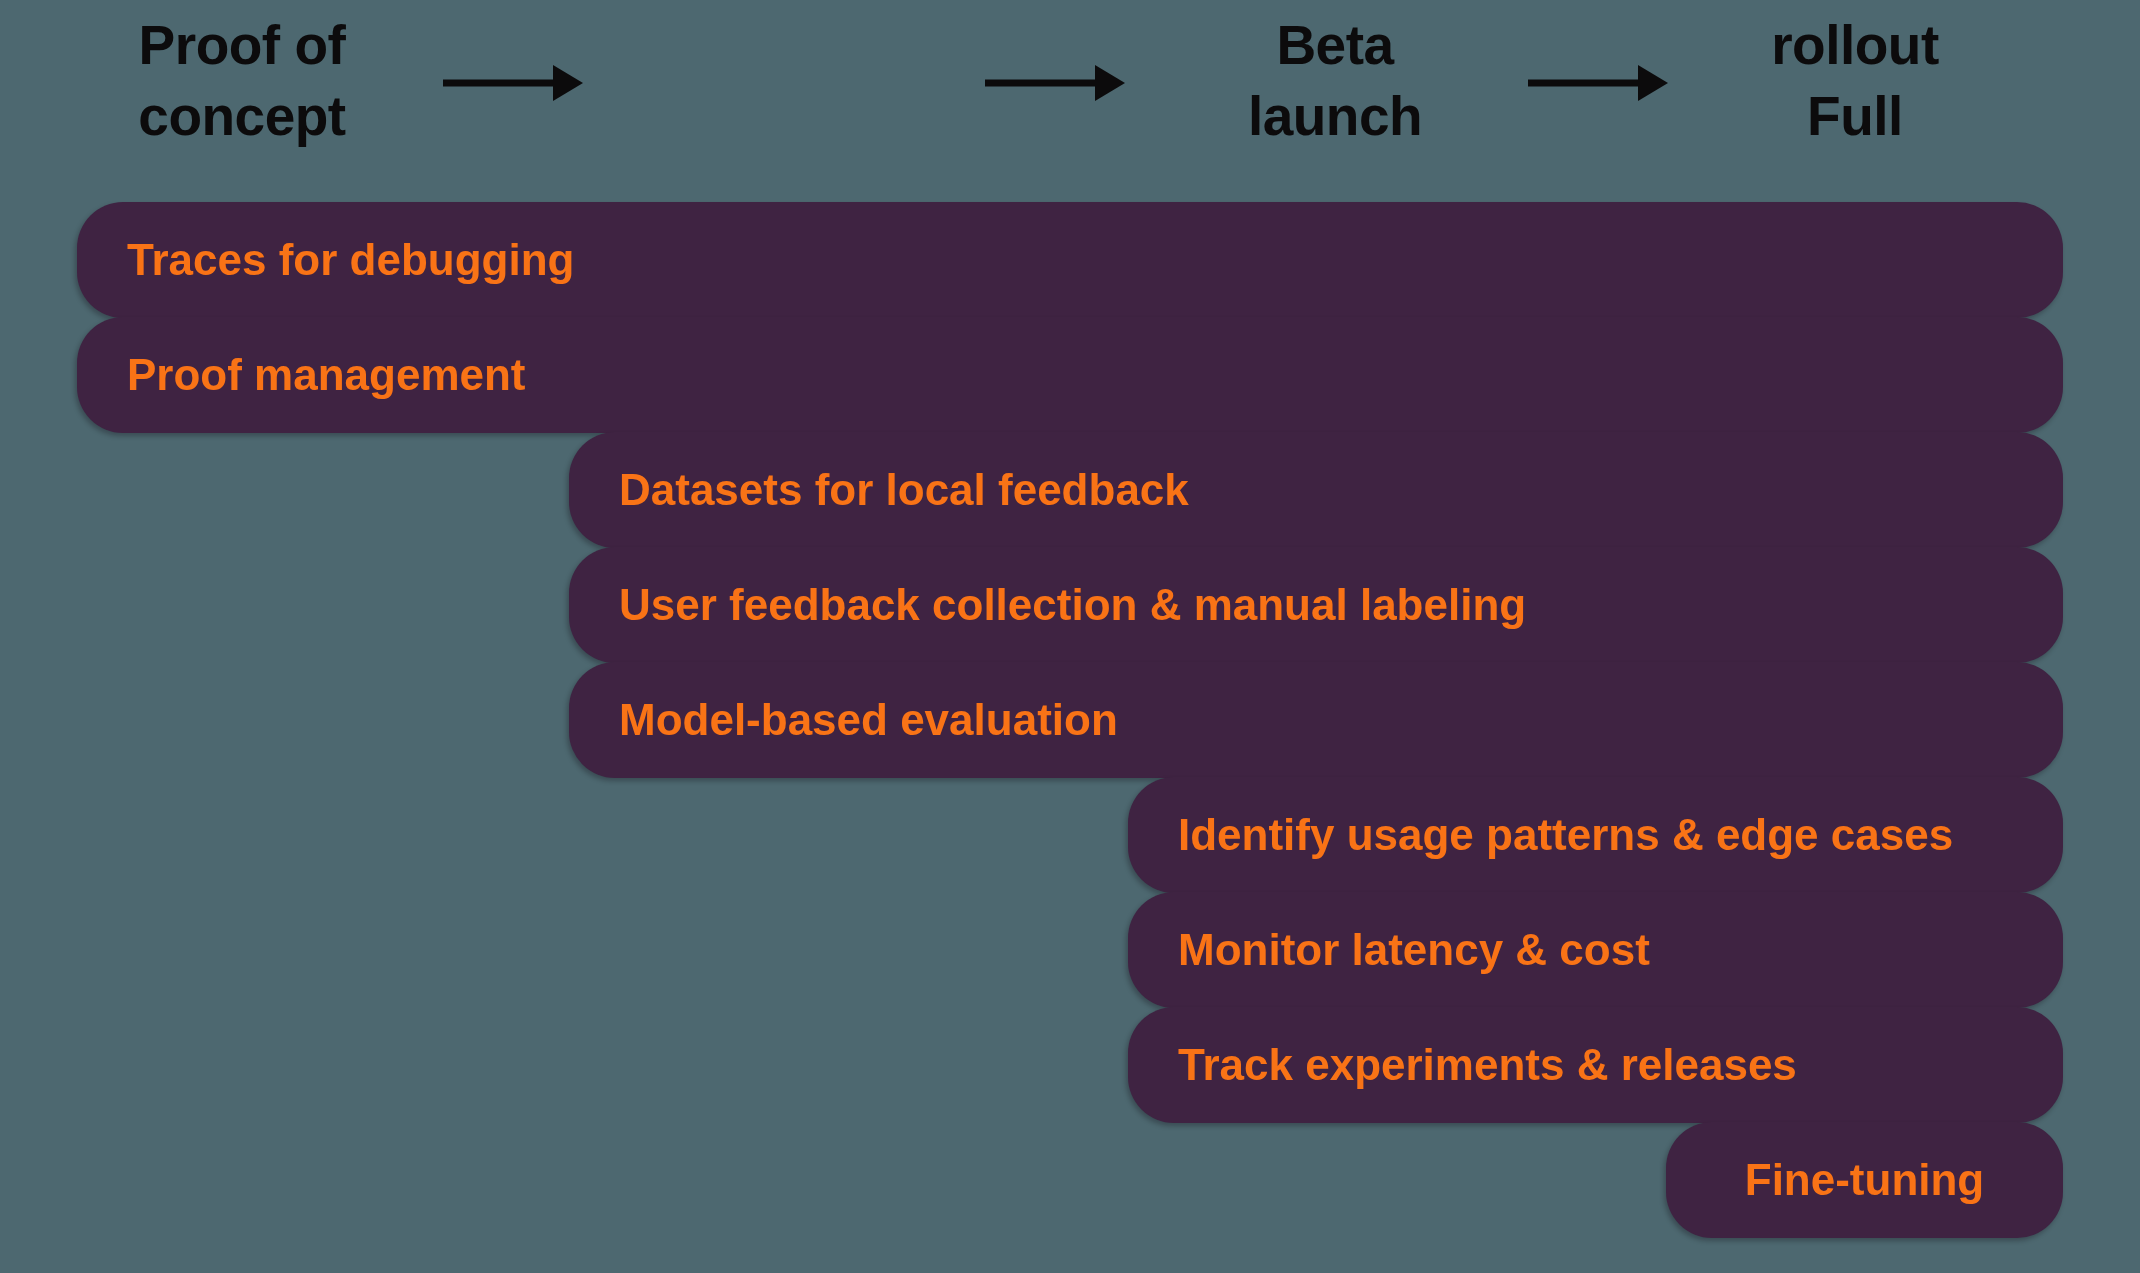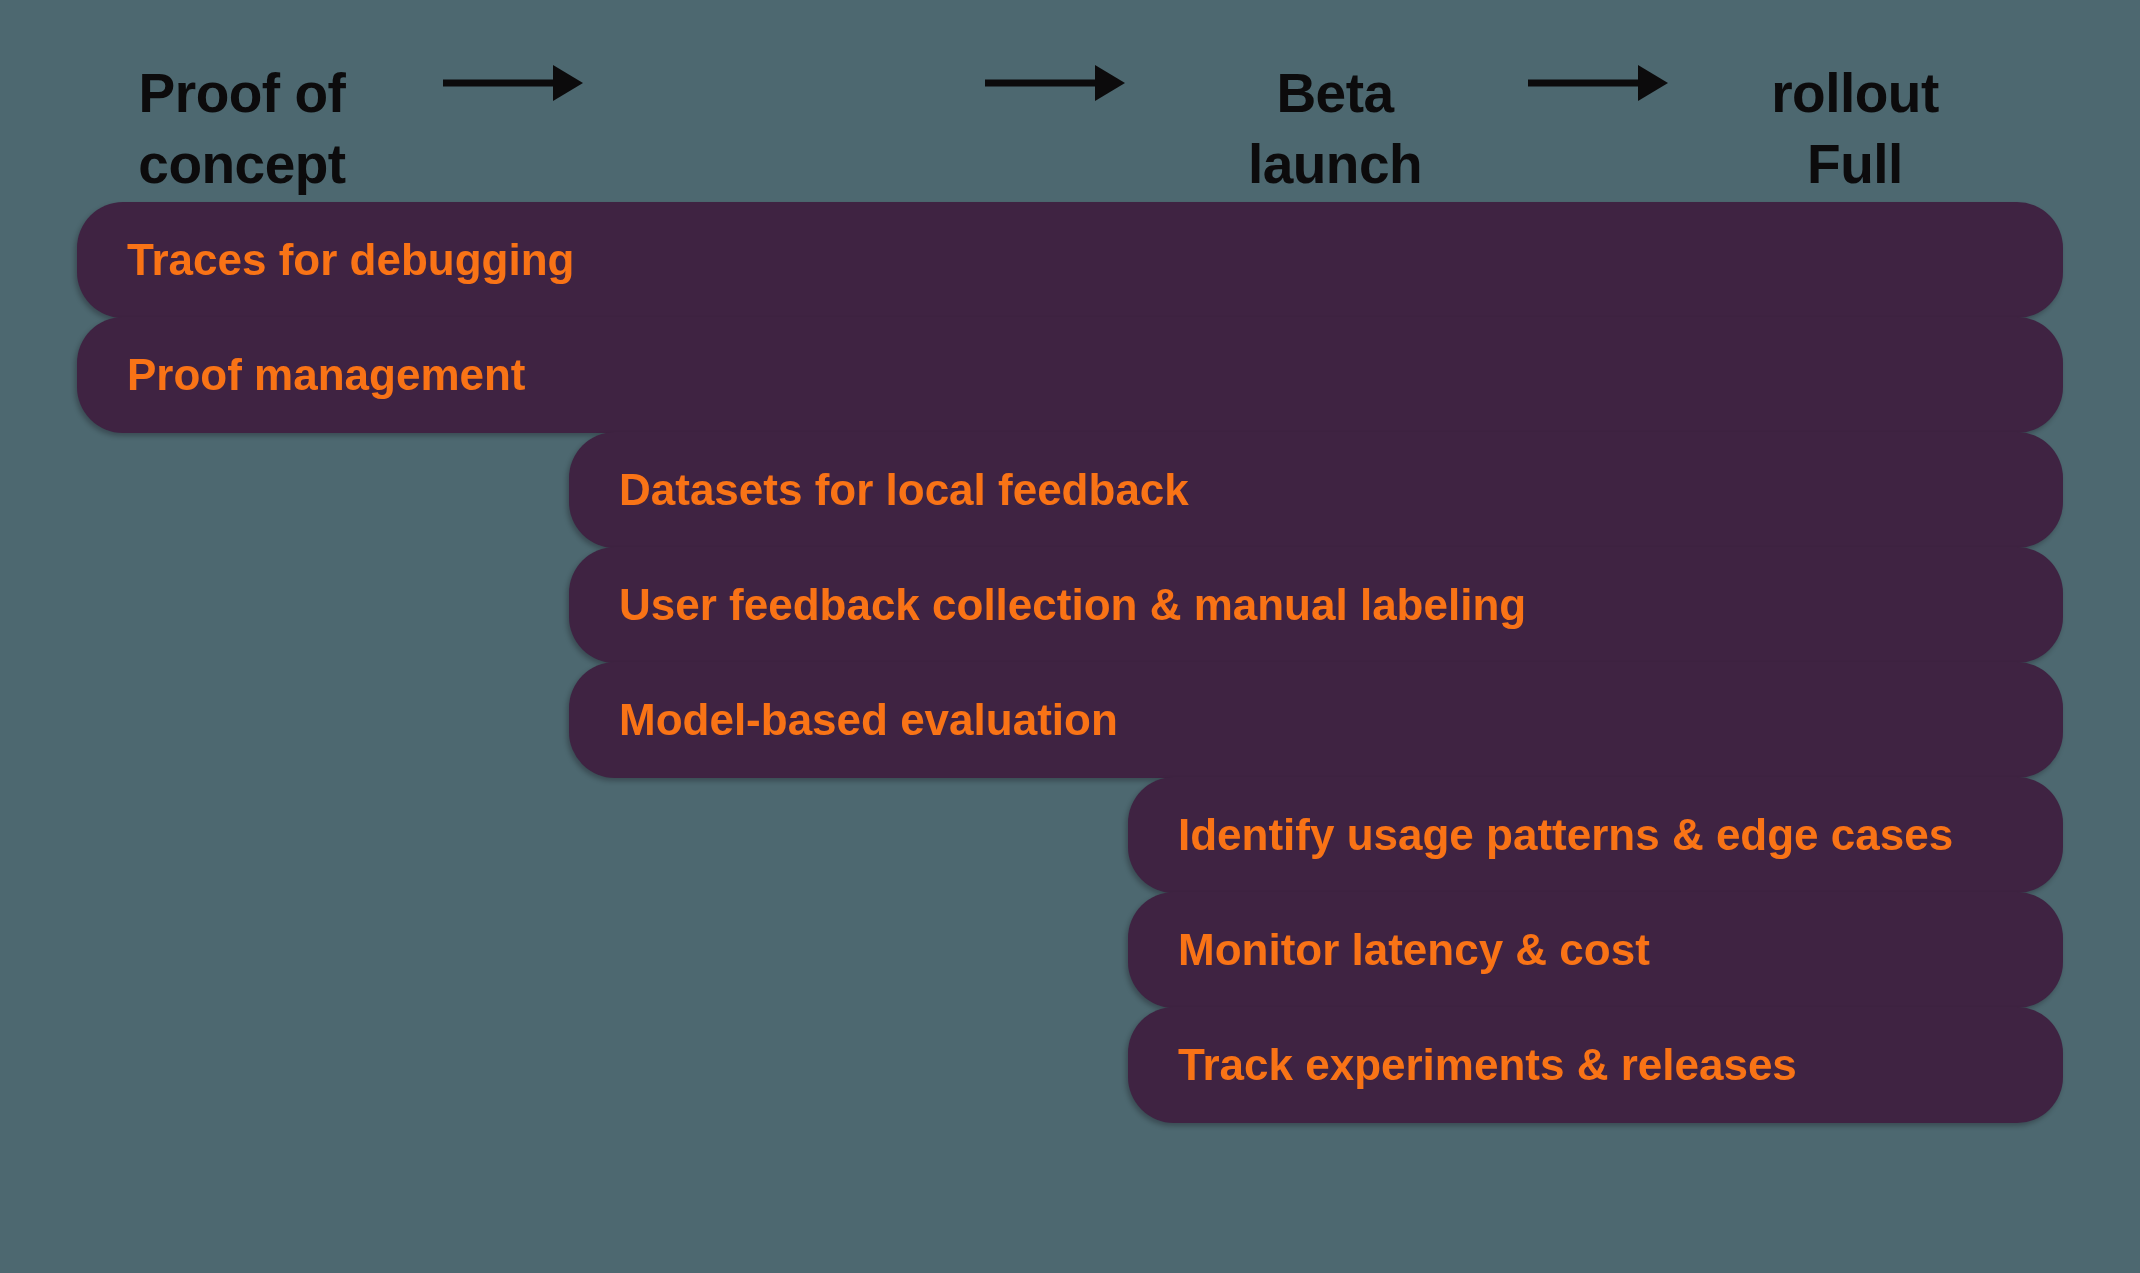--- a/index.html
+++ b/index.html
@@ -19,21 +19,20 @@
     position: absolute;
     top: 10px;
     transform: translateX(-50%);
     text-align: center;
     color: #0c0b0c;
     font-size: 55px;
     line-height: 71px;
     font-weight: 700;
     letter-spacing: -0.5px;
     white-space: nowrap;
-    margin-top: 48px;
   }
   .flow-arrow {
     position: absolute;
     top: 61px;
     width: 140px;
     height: 44px;
   }
   .bar {
     position: absolute;
     height: 116px;
@@ -110,14 +109,17 @@
   </div>
 
   <div class="bar" style="top:892px; left:1128px; width:935px">
     <span>Monitor latency &amp; cost</span>
   </div>
 
   <div class="bar" style="top:1007px; left:1128px; width:935px">
     <span>Track experiments &amp; releases</span>
   </div>
 
+  <div class="bar center" style="top:1122px; left:1666px; width:397px">
+    <span>Fine-tuning</span>
+  </div>
 
 </div>
 
 </body></html>

